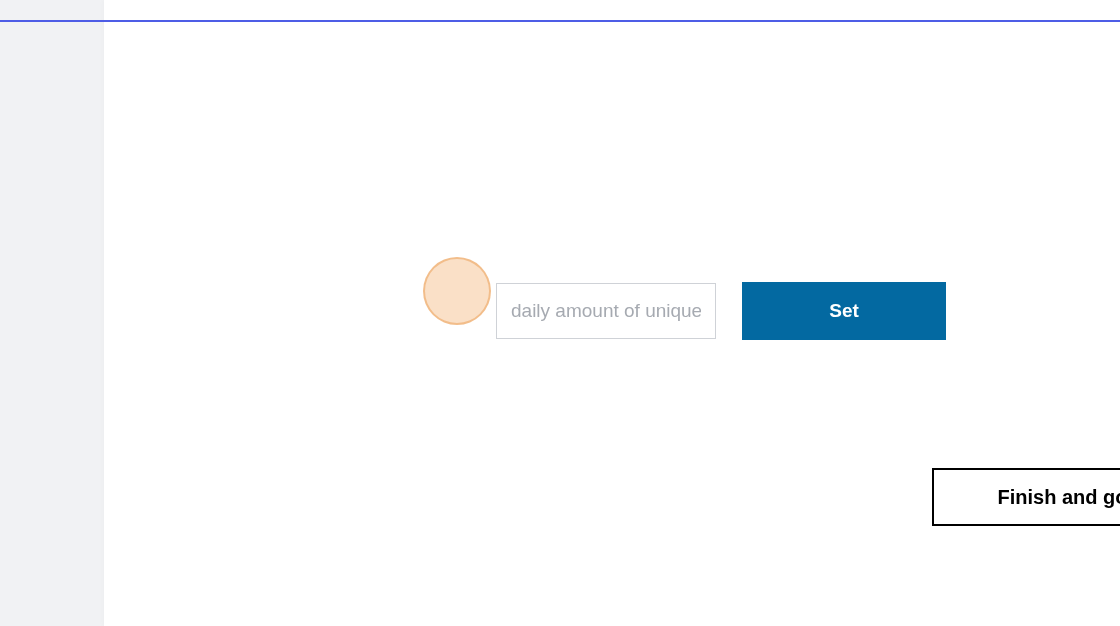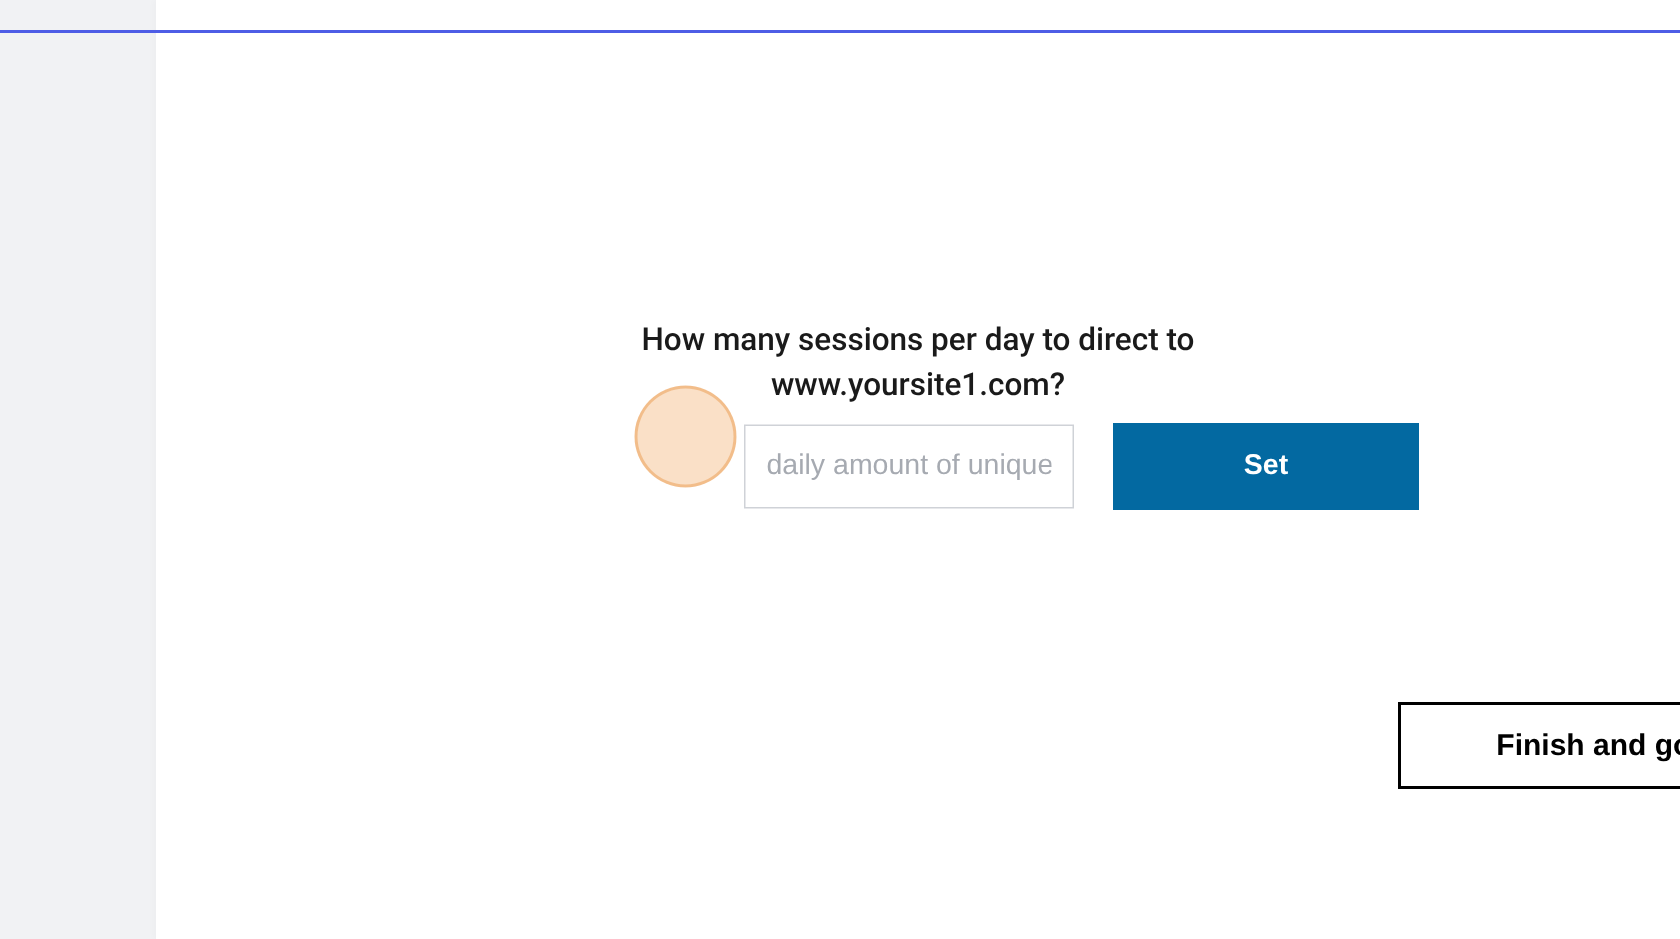--- a/index.html
+++ b/index.html
@@ -140,24 +140,20 @@
   <div class="tab tab-1"></div>
   <div class="tab tab-2"></div>
   <div class="tab tab-3"></div>
   <div class="tab tab-4"></div>
 </div>
 <div class="blue-line"></div>
 
 <div class="page-container"></div>
 
 <div class="content">
-  <div class="question">
-    <span>How many sessions per day to direct to</span><br>
-    <span>www.yoursite1.com?</span>
-  </div>
 
   <div class="input-row">
     <input type="text" class="sessions-input" placeholder="daily amount of unique" style="">
     <button class="set-button">Set</button>
   </div>
 
   <button class="finish-button">Finish and go live</button>
 </div>
 
 <div class="cursor-indicator"></div>

